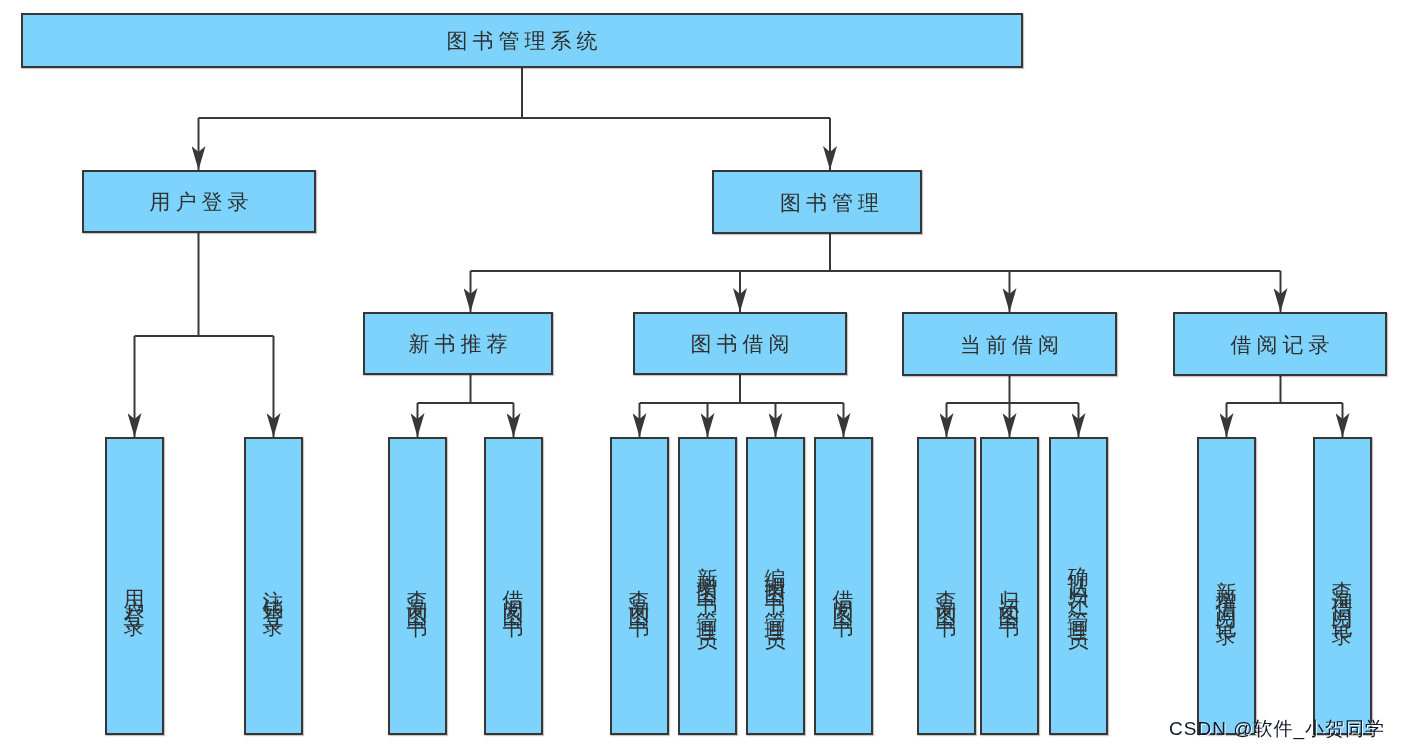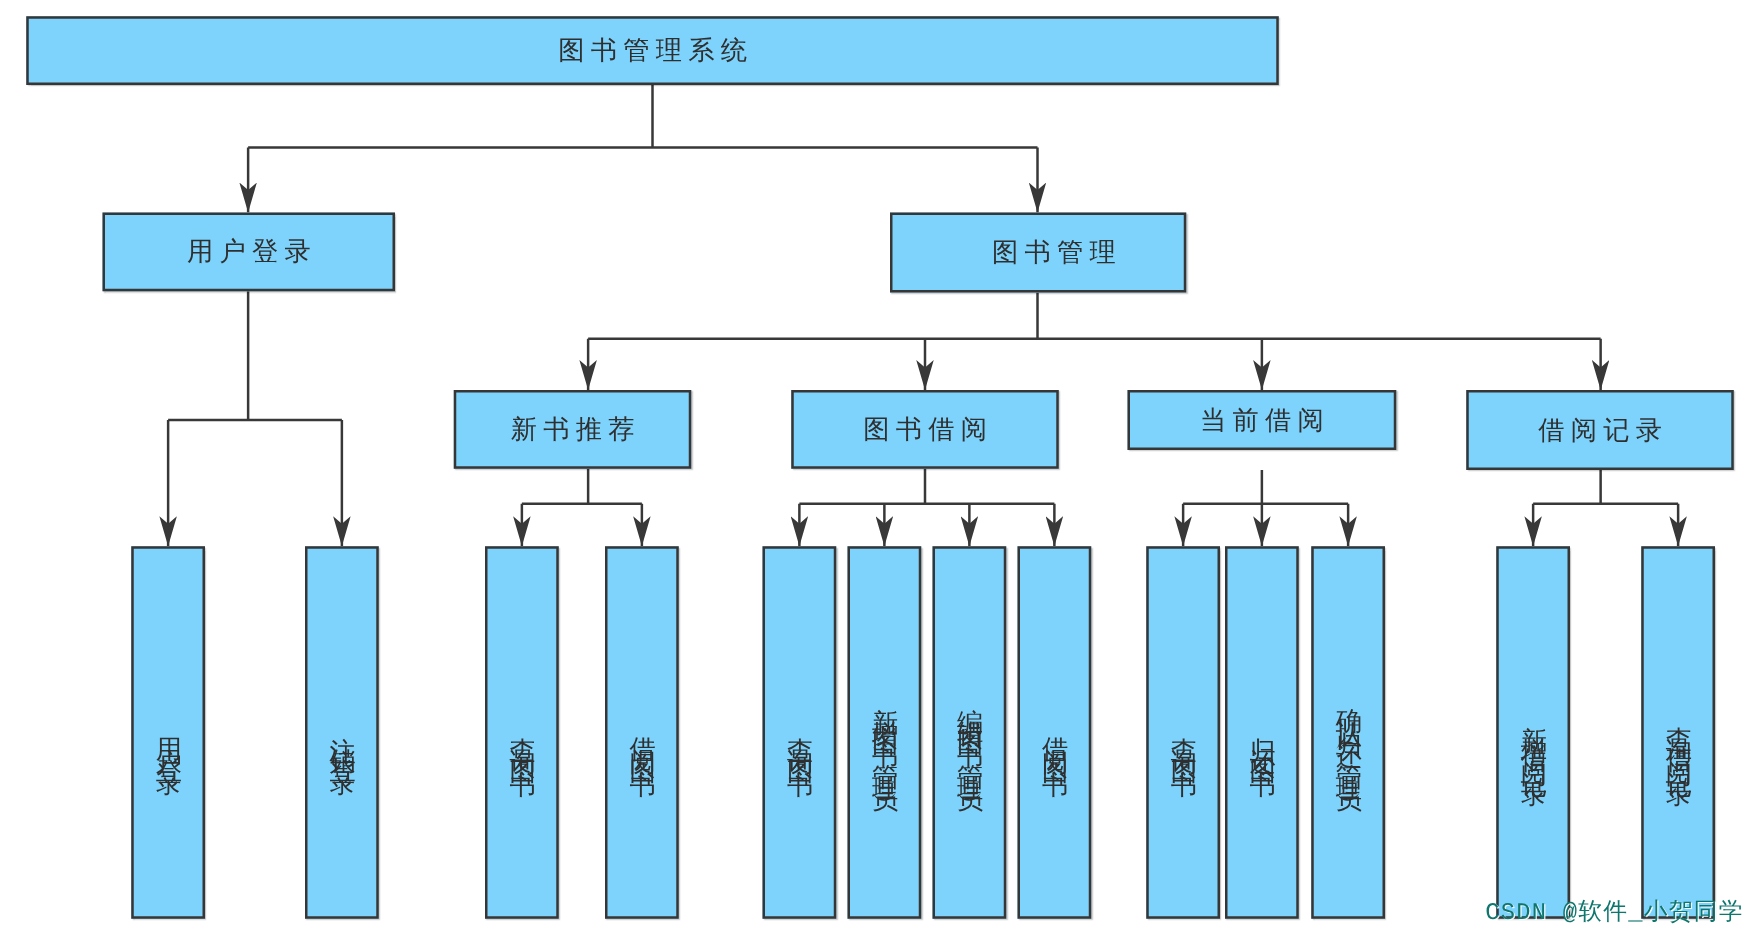--- a/index.html
+++ b/index.html
@@ -41,50 +41,49 @@
   }
   .node.v .label {
     writing-mode: vertical-rl;
     text-orientation: mixed;
     letter-spacing: 9px;
     margin-bottom: -9px;
   }
   
   .n-root        { left: 21px;   top: 13px;  width: 1002px; height: 55px; }
   .n-user-login  { left: 82px;   top: 170px; width: 234px;  height: 63px; }
-  .n-book-mgmt   { left: 712px;  top: 170px; width: 237px;  height: 64px; padding-left: 25px; }
+  .n-book-mgmt   { left: 712px;  top: 170px; width: 210px;  height: 64px; padding-left: 25px; }
   .n-new-rec     { left: 363px;  top: 312px; width: 190px;  height: 63px; }
   .n-borrowing   { left: 633px;  top: 312px; width: 214px;  height: 63px; }
-  .n-current     { left: 902px;  top: 312px; width: 215px;  height: 48px; }
+  .n-current     { left: 902px;  top: 312px; width: 215px;  height: 64px; }
   .n-records     { left: 1173px; top: 312px; width: 214px;  height: 64px; }
   
   .leaf { top: 437px; width: 59px; height: 298px; }
   .l-1  { left: 105px; }
   .l-2  { left: 244px; }
   .l-3  { left: 388px; }
   .l-4  { left: 484px; }
   .l-5  { left: 610px; }
   .l-6  { left: 678px; }
   .l-7  { left: 746px; }
   .l-8  { left: 814px; }
   .l-9  { left: 917px; }
   .l-10 { left: 980px; }
   .l-11 { left: 1049px; }
   .l-12 { left: 1197px; }
   .l-13 { left: 1313px; }
   .watermark {
     position: absolute;
-    right: 10px;
+    right: 20px;
     top: 716px;
     z-index: 3;
     font-size: 19px;
     letter-spacing: 1px;
-    color: #0f766e;
+    color: #0f172a;
     text-shadow: 1px 1px 0 rgba(255,255,255,0.9);
-    font-family: Liberation Mono, monospace;
   }
 </style>
 </head>
 <body>
 
 <div class="canvas">
 
   <svg class="connectors" viewBox="0 0 1405 747" xmlns="http://www.w3.org/2000/svg">
     <defs>
       <marker id="arrow" viewBox="0 0 24 14" markerWidth="24" markerHeight="14" refX="24" refY="7" orient="auto" markerUnits="userSpaceOnUse">

